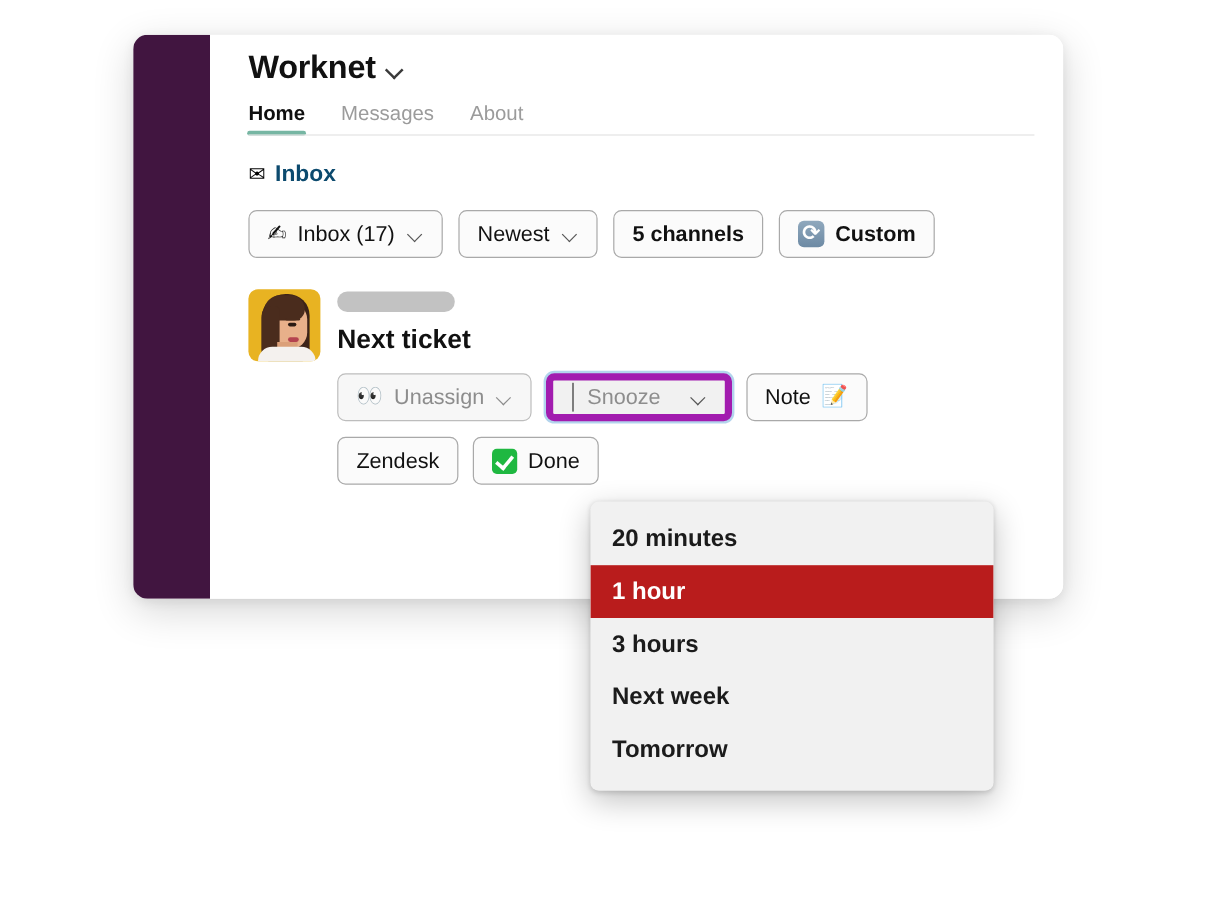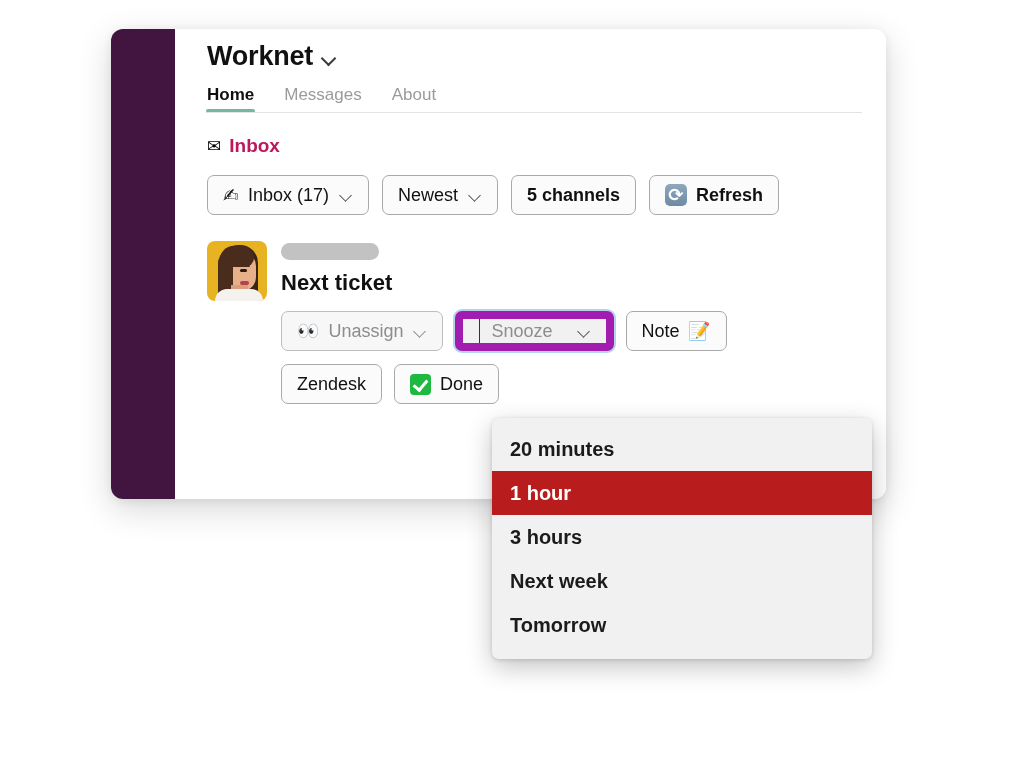--- a/index.html
+++ b/index.html
@@ -142,21 +142,21 @@
   
   .inbox-heading {
     display: flex;
     align-items: center;
     gap: 8px;
     margin: 22px 0 0 32px;
   }
   .inbox-heading .label {
     font-size: 19px;
     font-weight: bold;
-    color: #be185d;
+    color: #0c4a6e;
   }
   .emoji {
     font-family: "DejaVu Sans", sans-serif;
     line-height: 1;
     display: inline-block;
   }
 
   
   .toolbar {
     display: flex;
@@ -292,21 +292,21 @@
     color: #8d8d8d;
     border-color: #bdbdbd;
     background: #f7f7f7;
   }
   .btn.muted .chev::before {
     border-right-color: #8d8d8d;
     border-bottom-color: #8d8d8d;
   }
 
   .btn.focused {
-    border: 8px solid #a21caf;
+    border: 6px solid #a21caf;
     background: #f1f1f1;
     box-shadow: 0 0 0 2px rgba(86,160,214,0.45);
     color: #8d8d8d;
     position: relative;
     padding-left: 16px;
   }
   .btn.focused .caret {
     display: inline-block;
     width: 1px;
     height: 24px;
@@ -355,21 +355,21 @@
     border-right: 3px solid #fff;
     border-bottom: 3px solid #fff;
     transform: rotate(40deg);
   }
 
   
   .dropdown {
     position: absolute;
     left: 492px;
     top: 418px;
-    width: 380px;
+    width: 336px;
     background: #f1f1f1;
     border-radius: 7px;
     box-shadow: 0 8px 26px rgba(0,0,0,0.24), 0 1px 4px rgba(0,0,0,0.14);
     padding: 9px 0 12px 0;
     overflow: hidden;
     z-index: 30;
   }
   .dd-item {
     height: 44px;
     display: flex;
@@ -431,21 +431,21 @@
           <span>Newest</span>
           <span class="chev thin"></span>
         </div>
 
         <div class="btn strong">
           <span>5 channels</span>
         </div>
 
         <div class="btn strong">
           <span class="refresh-icon"></span>
-          <span>Refresh</span>
+          <span>Custom</span>
         </div>
 
       </div>
 
       <div class="ticket">
 
         <div class="avatar">
           <div class="hair-back"></div>
           <div class="face"></div>
           <div class="hair-front"></div>

